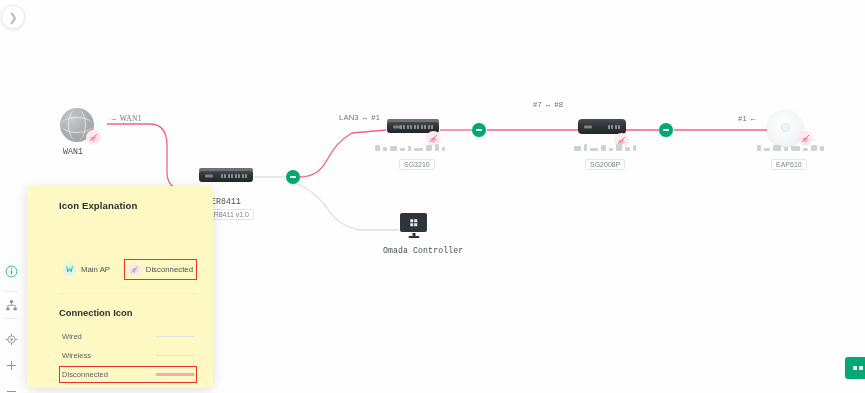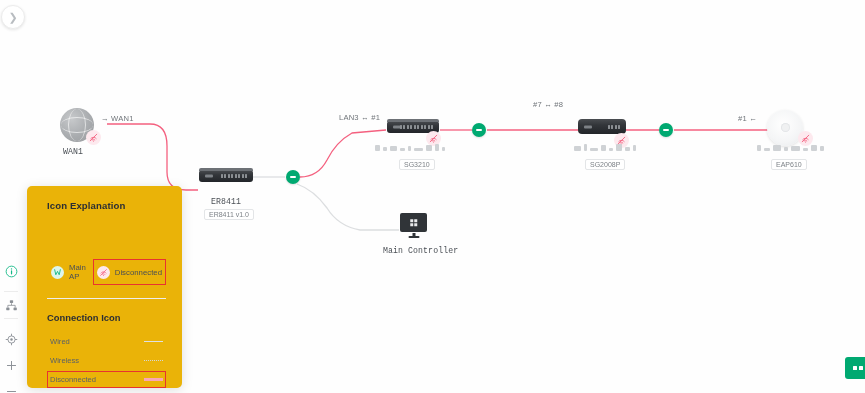--- a/index.html
+++ b/index.html
@@ -162,25 +162,25 @@
 
   
   .clients { position: absolute; display: flex; align-items: flex-end; gap: 3px; }
   .clients span {
     display: block; background: #cfd2d5; border-radius: 1px;
   }
 
   
   .legend {
     position: absolute; left: 27px; top: 186px;
-    width: 155px; height: 202px;
-    background: #eab308;
+    width: 186px; height: 202px;
+    background: #fef9c3;
     border-radius: 5px;
     box-shadow: 0 2px 12px rgba(0,0,0,.13);
-    padding: 14px 16px 0 20px;
+    padding: 14px 16px 0 32px;
   }
   .legend h3 {
     margin: 0 0 13px 0;
     font-size: 9.6px; font-weight: 600; color: #2c2f33;
     letter-spacing: .1px;
   }
   .legend-grid {
     display: grid; grid-template-columns: 1fr 1fr;
     row-gap: 4px;
     margin-top: 48px;
@@ -264,21 +264,21 @@
     <svg width="11" height="11" viewBox="0 0 16 16">
       <g fill="none" stroke="#f4607f" stroke-width="1.2" stroke-linecap="round">
         <path d="M4 9.5 a5 5 0 0 1 8 0"></path>
           <path d="M6 11.5 a2.6 2.6 0 0 1 4 0"></path>
         <circle cx="8" cy="13" r=".8" fill="#f4607f" stroke="none"></circle>
         <path d="M3.2 12.8 L12.8 3.2" stroke-width="1.3"></path>
       </g>
     </svg>
   </div>
   <div class="node-label" style="left:63px; top:147px;">WAN1</div>
-  <div class="port-label" style="left:101px; top:114px;">→ WAN1</div>
+  <div class="port-label" style="left:110px; top:114px;font-family:Liberation Serif, serif;">→ WAN1</div>
 
   <div class="hw" style="left:199px; top:170px; width:54px; height:12px;">
     <div class="hw-top"></div>
     <div class="hw-logo"></div>
     <div class="hw-face">
       <i></i>
         <i></i>
         <i></i>
         <i></i>
         <i></i>
@@ -401,21 +401,21 @@
   <div class="monitor" style="left:400px; top:213px;">
     <div class="grid">
       <b></b>
         <b></b>
         <b></b>
         <b></b>
     </div>
     <div class="stand"></div>
     <div class="base"></div>
   </div>
-  <div class="node-label" style="left:383px; top:246px;">Main Controller</div>
+  <div class="node-label" style="left:383px; top:246px;">Omada Controller</div>
 
   <div class="left-toolbar">
     <div class="tool-btn">
       <svg width="13" height="13" viewBox="0 0 16 16">
         <circle cx="8" cy="8" r="6.6" fill="none" stroke="#12b886" stroke-width="1.1"></circle>
         <circle cx="8" cy="4.8" r=".85" fill="#12b886"></circle>
         <rect x="7.3" y="6.6" width="1.5" height="5" rx=".7" fill="#12b886"></rect>
       </svg>
     </div>
     <div class="tool-gap"></div>

